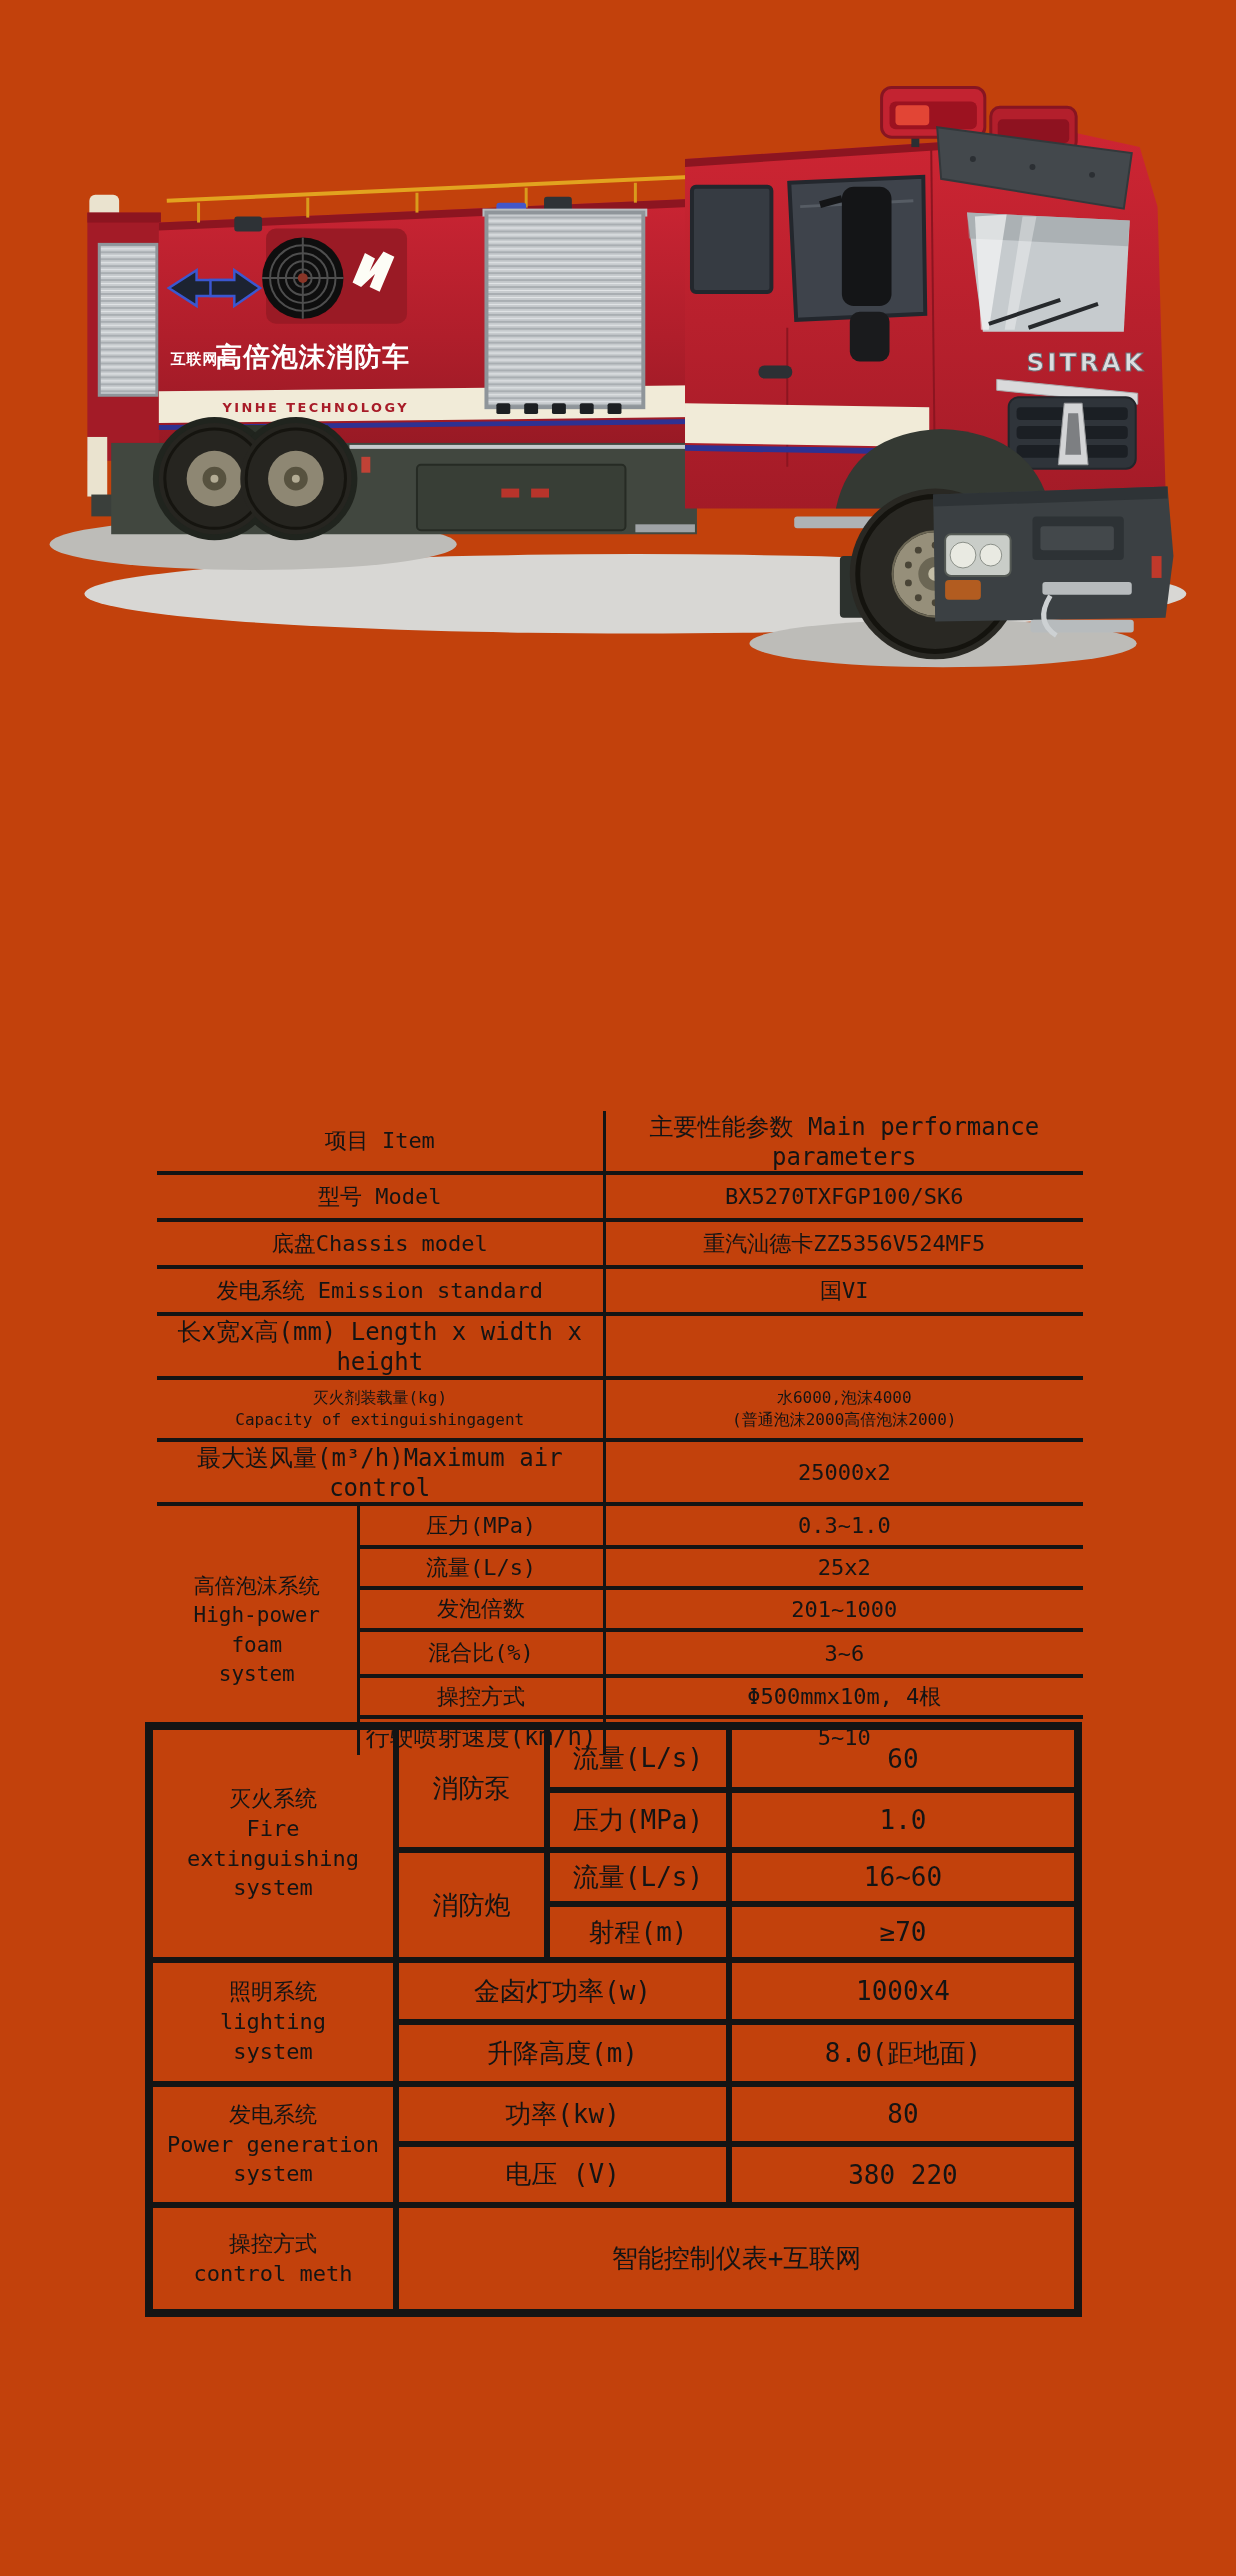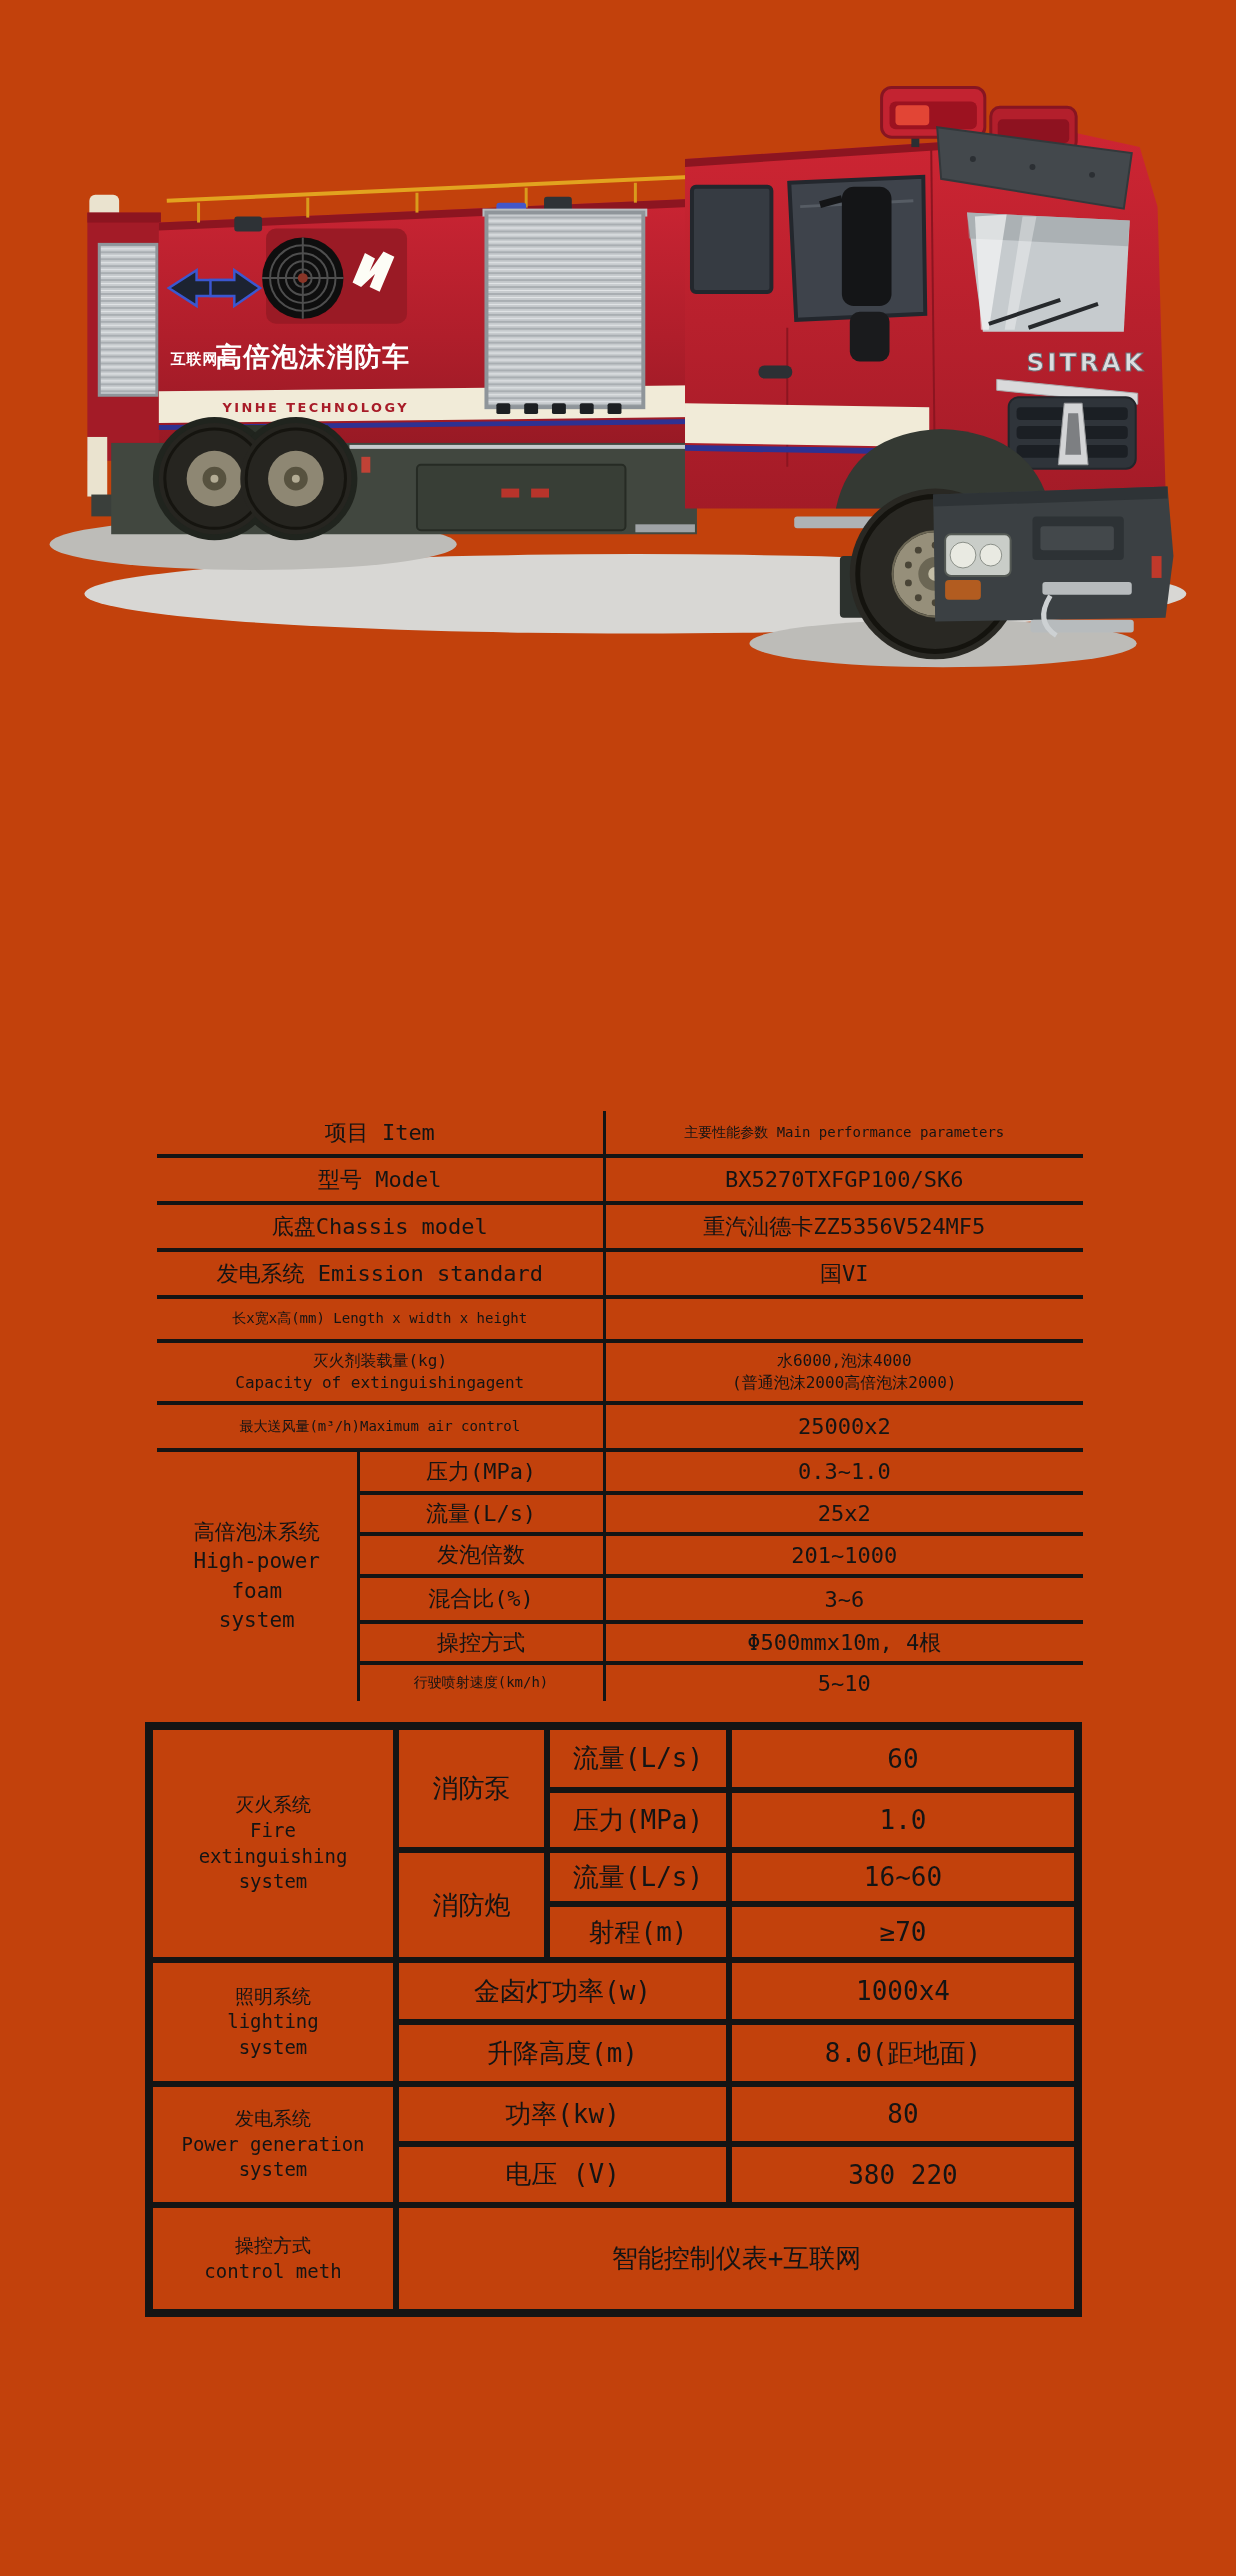--- a/index.html
+++ b/index.html
@@ -17,27 +17,27 @@
     font-family:"DejaVu Sans","Liberation Sans",sans-serif;
   }
   
   table.spec { border-collapse:collapse; table-layout:fixed; position:absolute;
     font-family:"DejaVu Sans Mono","DejaVu Sans",monospace; color:#141414; }
   table.spec td { text-align:center; vertical-align:middle; padding:0 6px; overflow:hidden; }
   .preline { white-space:pre-line; }
   
   .t1 { left:151px; top:1105px; width:931px; border:6px solid #c2410c; }
   .t1 td { border:3px solid #141414; border-top-width:4px; border-bottom-width:4px; font-size:22px; }
-  .t1 .fs19 { font-size:14px; }
+  .t1 .fs19 { font-size:24px; }
   .t1 .fs20 { font-size:16px; line-height:1.35; }
   .t1 .group-label { font-size:21px; line-height:1.4; }
   
   .t2 { left:145px; top:1722px; width:929px; border:8px solid #141414; }
   .t2 td { border:6px solid #141414; font-size:26px; }
-  .t2 .group-label { font-size:19px; line-height:1.35; }
+  .t2 .group-label { font-size:22px; line-height:1.35; }
 </style>
 </head>
 <body>
 
 <div class="page">
 
   <div class="truck-wrap">
   <svg viewBox="0 0 1245 730" width="1236" height="725">
     <defs>
       <linearGradient id="gRed" x1="0" y1="0" x2="0" y2="1">

